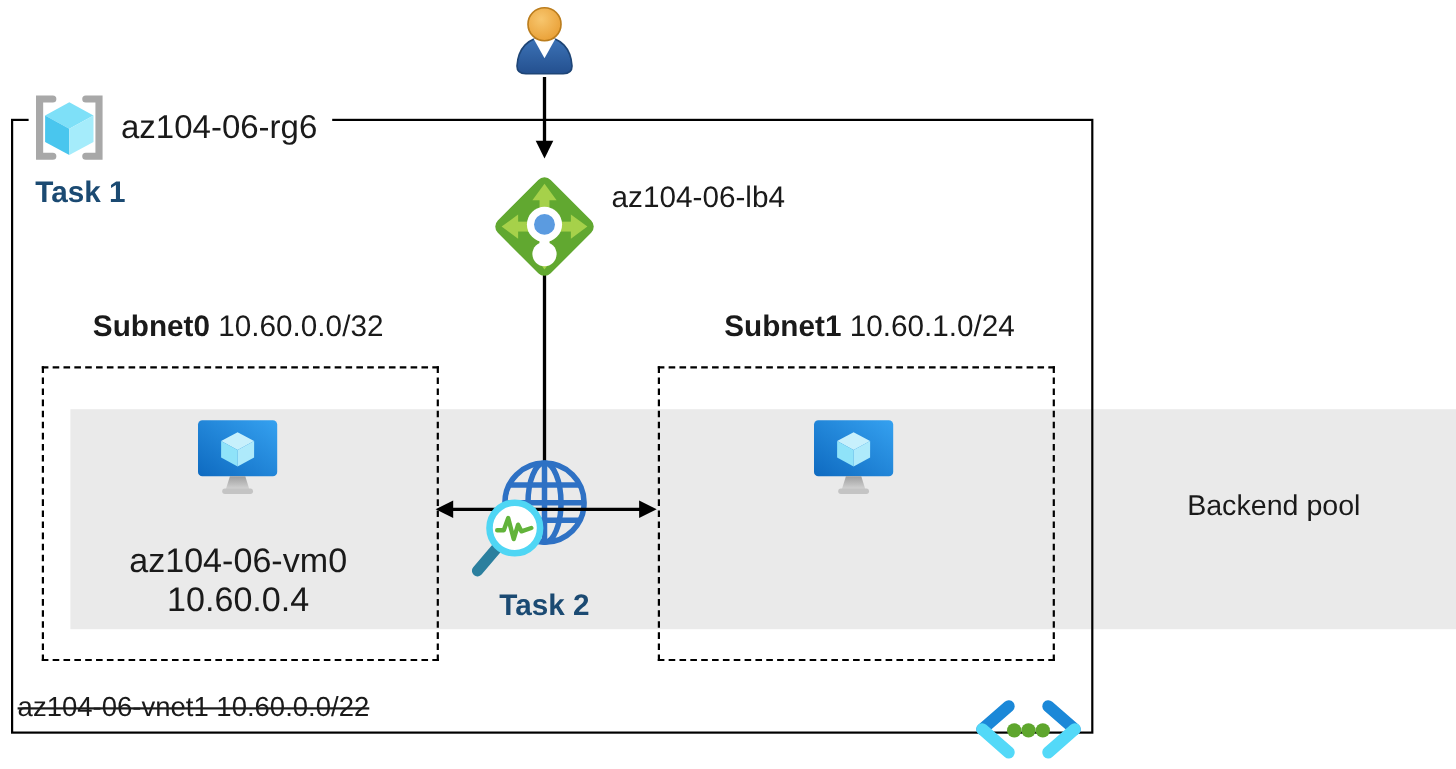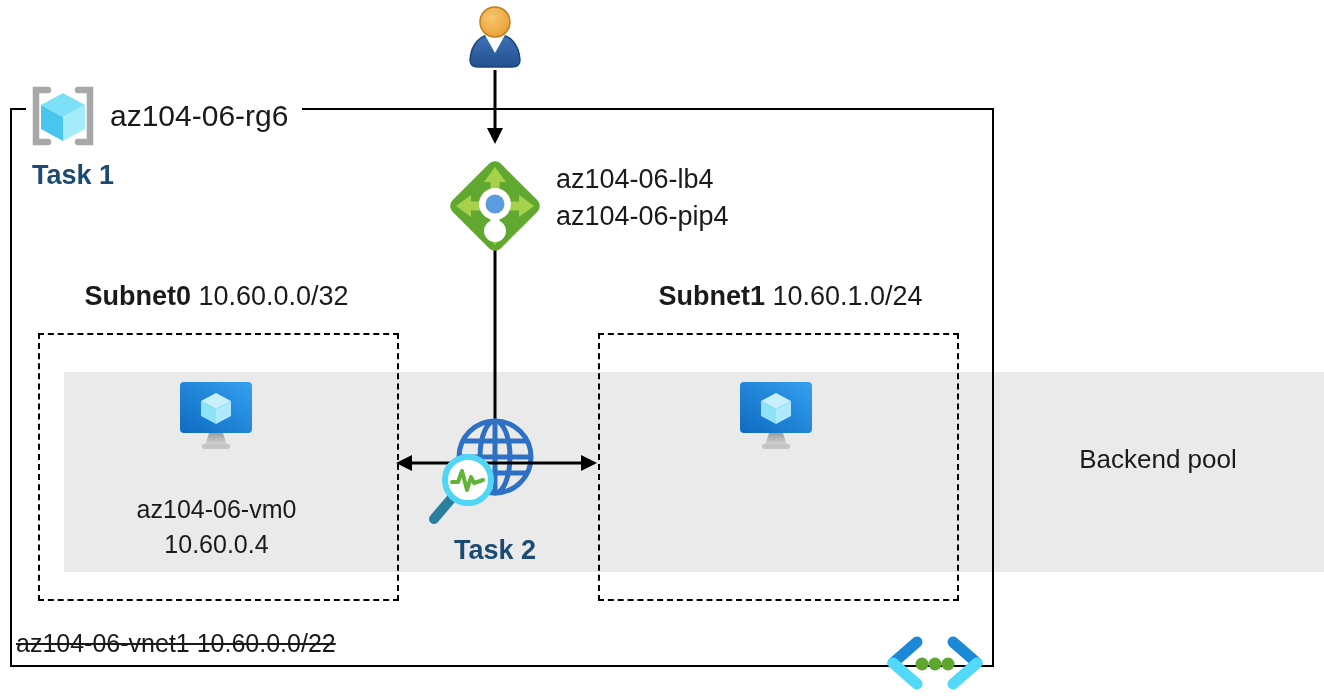--- a/index.html
+++ b/index.html
@@ -17,21 +17,21 @@
   .rg-label{left:26px;top:84px;height:64px;display:flex;align-items:center;gap:10px;background:#fff;padding-right:14px;}
   .rg-label span{font-size:30px;}
   .task{font-weight:bold;font-size:27px;color:var(--task-blue,#1b4a72);}
   .task1{left:32px;top:160px;}
   .task2{left:395px;top:535px;width:200px;text-align:center;}
   .lb-labels{left:556px;top:161px;font-size:27px;line-height:37px;}
   .subnet-label{top:281px;width:357px;text-align:center;font-size:27px;white-space:nowrap;}
   .subnet-label .sname{font-weight:bold;}
   .s0{left:38px;}
   .s1{left:612px;}
-  .vm-text{top:492px;width:357px;text-align:center;font-size:25px;line-height:35px;}
+  .vm-text{top:492px;width:357px;text-align:center;font-size:31px;line-height:35px;}
   .v0{left:38px;}
   .v1{left:598px;}
   .backend{left:992px;top:444px;width:332px;text-align:center;font-size:26px;}
   .vnet-label{left:16px;top:629px;font-size:25px;text-decoration:line-through;text-decoration-thickness:2px;}
   .ic{display:block;}
   
   .bracket{stroke:var(--bracket-gray,#a8a8a8);}
   .lbDiamond{fill:var(--lb-green,#61a830);}
   .lbArrow{fill:var(--lb-arrow-green,#a6d14a);}
   .lbDot{fill:var(--lb-dot-blue,#5b9be0);}
@@ -125,21 +125,20 @@
       <use href="#arrUp" transform="rotate(270 52 52)"></use>
     </g>
     <rect x="47.5" y="50" width="9" height="25" fill="#fff"></rect>
     <circle cx="52" cy="50" r="16" fill="#fff"></circle>
     <circle cx="52" cy="77" r="11" fill="#fff"></circle>
     <circle class="lbDot" cx="52" cy="50" r="9.5"></circle>
   </svg>
 
   <div class="abs lb-labels">
     <div>az104-06-lb4</div>
-    <div>az104-06-pip4</div>
   </div>
 
   <div class="abs subnet-label s0">
     <span class="sname">Subnet0</span>
     <span class="scidr">10.60.0.0/32</span>
   </div>
   <div class="abs subnet-label s1">
     <span class="sname">Subnet1</span>
     <span class="scidr">10.60.1.0/24</span>
   </div>

